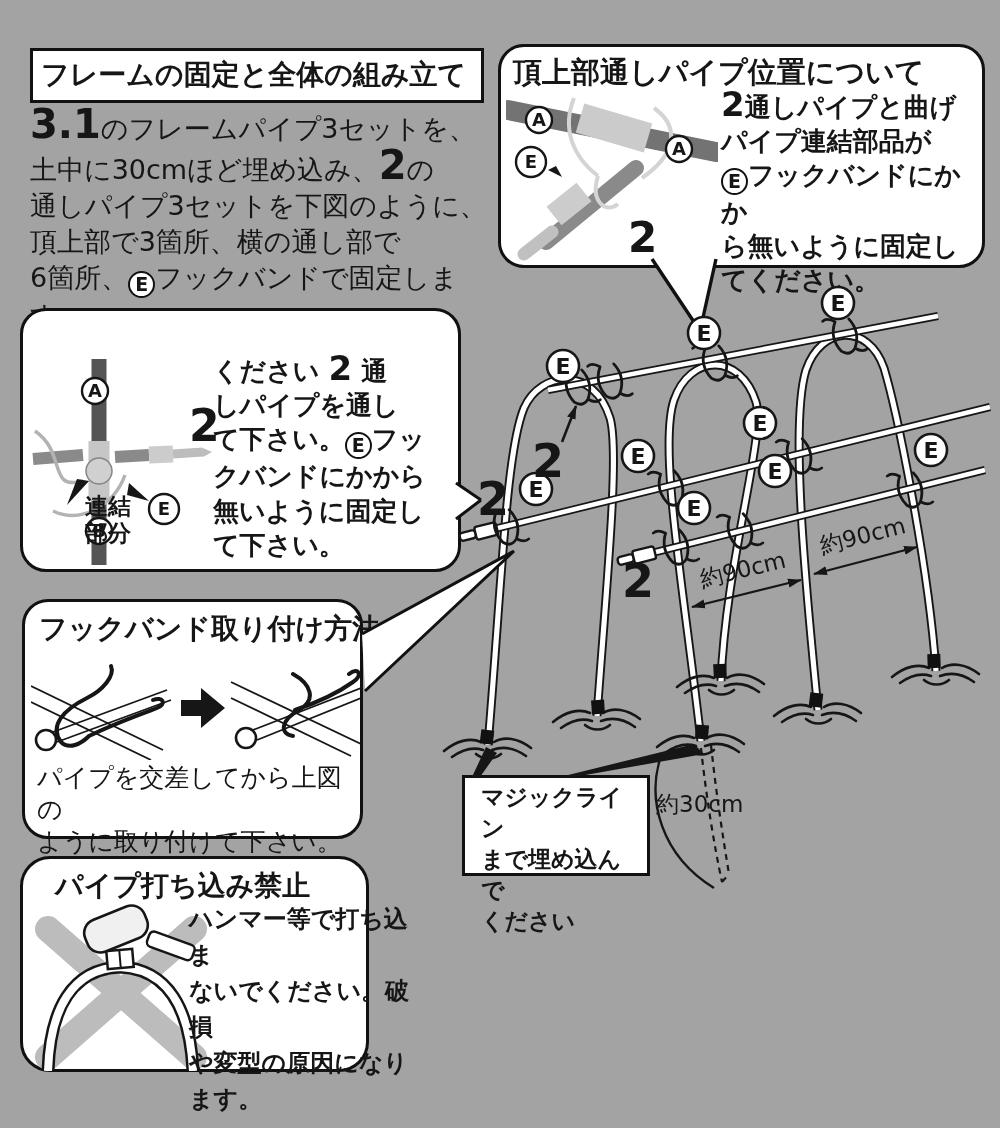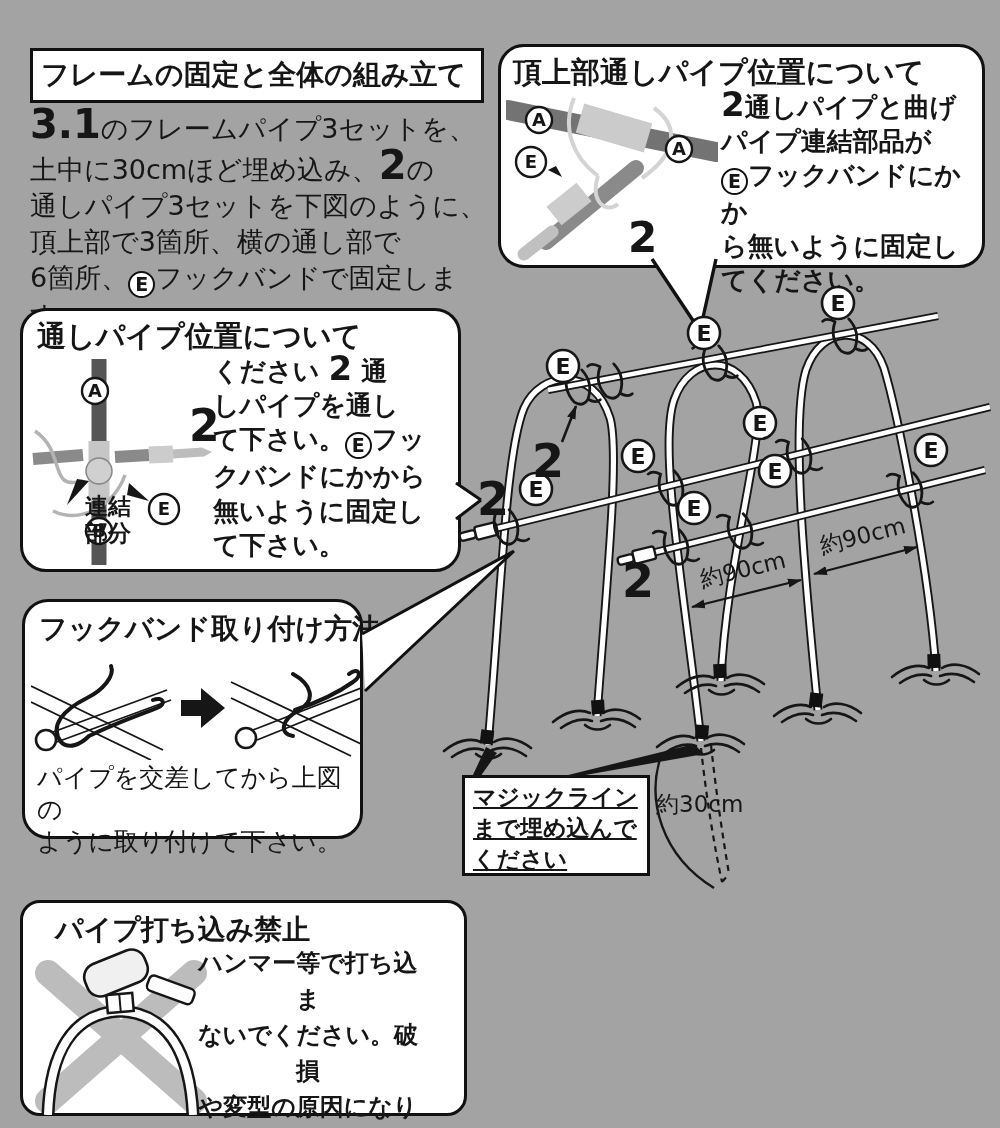--- a/index.html
+++ b/index.html
@@ -18,21 +18,21 @@
   .rbox{border-radius:26px;}
   .boxtitle{position:absolute;font-weight:bold;white-space:nowrap;}
   .btext{position:absolute;font-weight:bold;white-space:pre-line;}
   .mid2{font-size:34px;font-weight:bold;}
   
   .ibadge{display:inline-flex;align-items:center;justify-content:center;width:27px;height:27px;
           border:2.6px solid #111;border-radius:50%;font-weight:bold;font-size:19px;line-height:1;
           vertical-align:-4px;background:#fff;box-sizing:border-box;}
   
   #magic-box{left:462px;top:775px;width:188px;height:101px;border:3px solid #111;
-             font-size:23px;font-weight:bold;line-height:31px;padding:4px 8px;text-decoration:underline;}
+             font-size:23px;font-weight:bold;line-height:31px;padding:4px 16px;}
   
   .jlabel{position:absolute;font-size:23px;font-weight:bold;line-height:27px;white-space:pre-line;z-index:3;}
   svg{display:block;}
   .overlay{position:absolute;left:0;top:0;pointer-events:none;}
   .tube-o{fill:none;stroke:#161616;stroke-width:9;}
   .tube-i{fill:none;stroke:#ffffff;stroke-width:5.2;}
   .pipe-o{fill:none;stroke:#161616;stroke-width:8;}
   .pipe-i{fill:none;stroke:#ffffff;stroke-width:4.6;}
   .band{fill:none;stroke:#161616;stroke-width:2.8;stroke-linecap:round;}
   .tuftp{fill:none;stroke:#161616;stroke-width:2.6;stroke-linecap:round;}
@@ -87,21 +87,20 @@
       <text x="122" y="160" style="font-weight:bold;font-size:42px;fill:#161616;">2</text>
     </svg>
     <div class="btext" style="left:220px;top:40px;width:260px;font-size:26px;line-height:34px;"><span class="mid2">2</span><span class="ml">通しパイプと曲げ
 パイプ連結部品が
 </span><span class="ibadge">E</span><span class="ml">フックバンドにかか
 ら無いように固定し
 てください。</span></div>
   </div>
 
   <div class="box rbox" style="left:20px;top:308px;width:441px;height:264px;">
-    <div class="boxtitle" style="left:14px;top:6px;font-size:29px;">通しパイプ位置について</div>
     <svg class="abs" style="left:4px;top:44px;" width="200" height="214" viewBox="0 0 200 214">
       <line x1="72" y1="4" x2="72" y2="90" stroke="#555555" stroke-width="15"></line>
       <line x1="72" y1="142" x2="72" y2="210" stroke="#555555" stroke-width="15"></line>
       <line x1="6" y1="104" x2="56" y2="100" stroke="#8a8a8a" stroke-width="12"></line>
       <line x1="88" y1="102" x2="122" y2="100" stroke="#8a8a8a" stroke-width="12"></line>
       <line x1="122" y1="100" x2="146" y2="99" stroke="#cccccc" stroke-width="17"></line>
       <line x1="146" y1="99" x2="176" y2="97" stroke="#bdbdbd" stroke-width="9"></line>
       <polygon points="176,93 185,97 176,102" fill="#bdbdbd"></polygon>
       <line x1="72" y1="86" x2="72" y2="146" stroke="#c6c6c6" stroke-width="21"></line>
       <circle cx="72" cy="116" r="13" fill="#d0d0d0" stroke="#868686" stroke-width="1.5"></circle>
@@ -150,39 +149,39 @@
         <line class="sk" x1="222" y1="78" x2="330" y2="36"></line>
           <line class="sk" x1="226" y1="88" x2="330" y2="46"></line>
         <circle cx="215" cy="86" r="10" fill="#fff" stroke="#161616" stroke-width="2.6"></circle>
         <path class="wire" d="M 262 22 C 280 32 286 48 268 58 C 250 68 248 82 262 84 M 264 58 C 288 50 308 40 322 30 C 332 24 328 14 318 22"></path>
       </g>
     </svg>
     <div class="btext" style="left:12px;top:160px;width:322px;font-size:25px;line-height:32px;font-weight:normal;">パイプを交差してから上図の
 ように取り付けて下さい。</div>
   </div>
 
-  <div class="box rbox" style="left:20px;top:856px;width:447px;height:216px;border-radius:20px;margin-top:44px;">
+  <div class="box rbox" style="left:20px;top:856px;width:349px;height:216px;border-radius:30px;">
     <div class="boxtitle" style="left:32px;top:8px;font-size:28px;">パイプ打ち込み禁止</div>
     <svg class="abs" style="left:5px;top:40px;" width="190" height="172" viewBox="0 0 190 172">
       <line x1="20" y1="30" x2="166" y2="158" stroke="#bcbcbc" stroke-width="26" stroke-linecap="round"></line>
       <line x1="166" y1="30" x2="20" y2="158" stroke="#bcbcbc" stroke-width="26" stroke-linecap="round"></line>
       <path d="M 20 172 C 22 110 44 70 92 68 C 140 70 162 110 165 172" fill="none" stroke="#161616" stroke-width="13"></path>
       <path d="M 20 172 C 22 110 44 70 92 68 C 140 70 162 110 165 172" fill="none" stroke="#ffffff" stroke-width="8"></path>
       <g transform="translate(92,60) rotate(-5)">
           <rect x="-13" y="-9" width="26" height="18" fill="#fff" stroke="#161616" stroke-width="2.5"></rect>
           <line x1="0" y1="-9" x2="0" y2="9" stroke="#161616" stroke-width="2"></line>
         </g>
       <g transform="translate(124,40) rotate(20)">
           <rect x="-4" y="-8" width="48" height="16" rx="5" fill="#fff" stroke="#161616" stroke-width="2.5"></rect>
         </g>
       <g transform="translate(88,30) rotate(-22)">
           <rect x="-32" y="-17" width="64" height="34" rx="14" fill="#f0f0f0" stroke="#161616" stroke-width="2.6"></rect>
         </g>
     </svg>
-    <div class="btext" style="left:166px;top:42px;width:238px;font-size:24px;line-height:36px;text-align:center;">ハンマー等で打ち込ま
+    <div class="btext" style="left:166px;top:42px;width:238px;font-size:24px;line-height:36px;">ハンマー等で打ち込ま
 ないでください。破損
 や変型の原因になり
 ます。</div>
   </div>
 
   <div class="box ml" id="magic-box">マジックライン
 まで埋め込んで
 ください</div>
 
   <svg class="overlay" width="1000" height="1128" viewBox="0 0 1000 1128">

